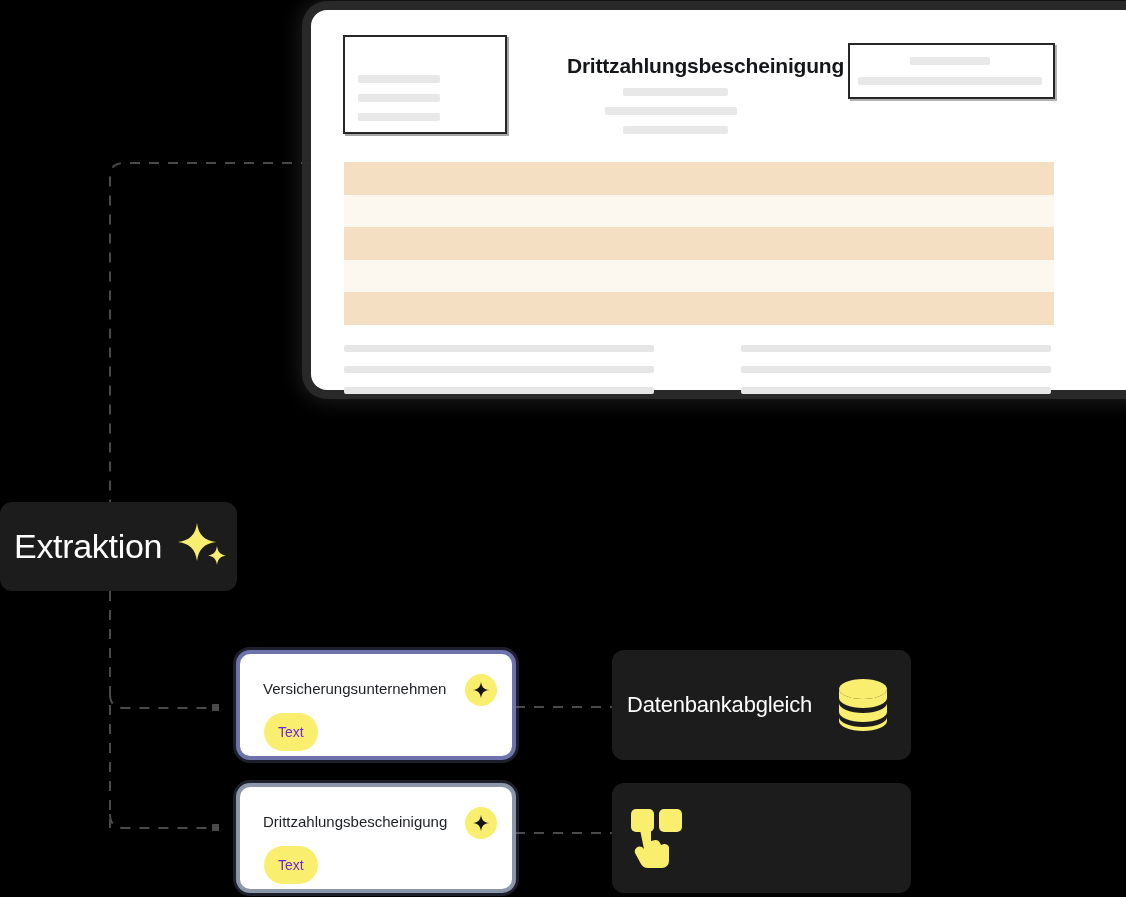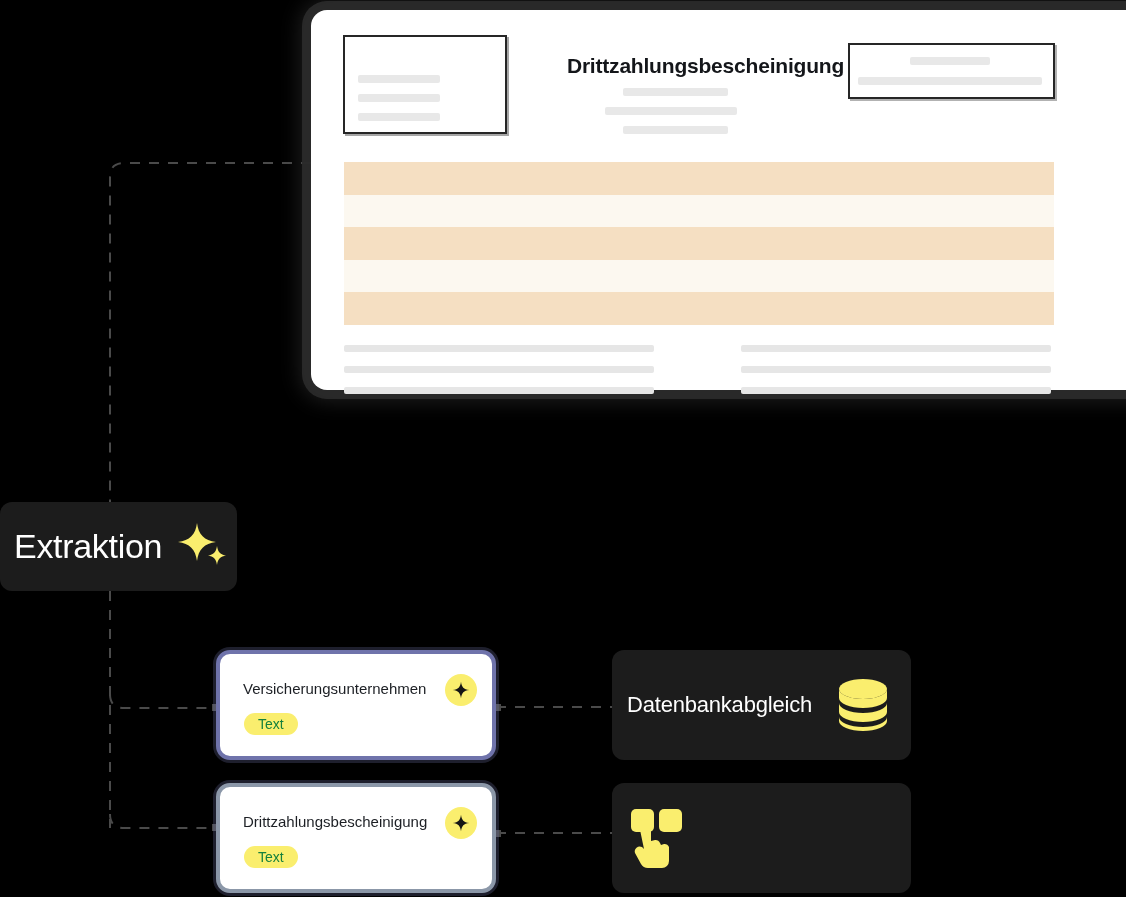--- a/index.html
+++ b/index.html
@@ -164,20 +164,21 @@
   
   .field-card {
     position: absolute;
     width: 280px;
     height: 110px;
     background: #ffffff;
     border-radius: 14px;
     border: 4px solid #6f73ab;
     box-sizing: border-box;
     box-shadow: 0 0 0 3px rgba(120,124,180,0.25);
+    margin-left: 20px;
   }
   .field-card.card-a { left: 216px; top: 650px; }
   .field-card.card-b { left: 216px; top: 783px; border-color: #8b97a8; }
   .field-card .field-label {
     position: absolute;
     left: 23px;
     top: 26px;
     font-size: 15px;
     color: #1c1f24;
     white-space: nowrap;
@@ -192,23 +193,23 @@
     background: #FAEE6E;
     display: flex;
     align-items: center;
     justify-content: center;
   }
   .type-pill {
     position: absolute;
     left: 24px;
     top: 59px;
     background: #FAEE6E;
-    color: #15803d;
+    color: #6d28d9;
     font-size: 14px;
-    padding: 4px 14px;
+    padding: 12px 14px;
     border-radius: 999px;
     line-height: 1;
   }
 
   
   .action-card {
     position: absolute;
     left: 612px;
     width: 299px;
     height: 110px;

